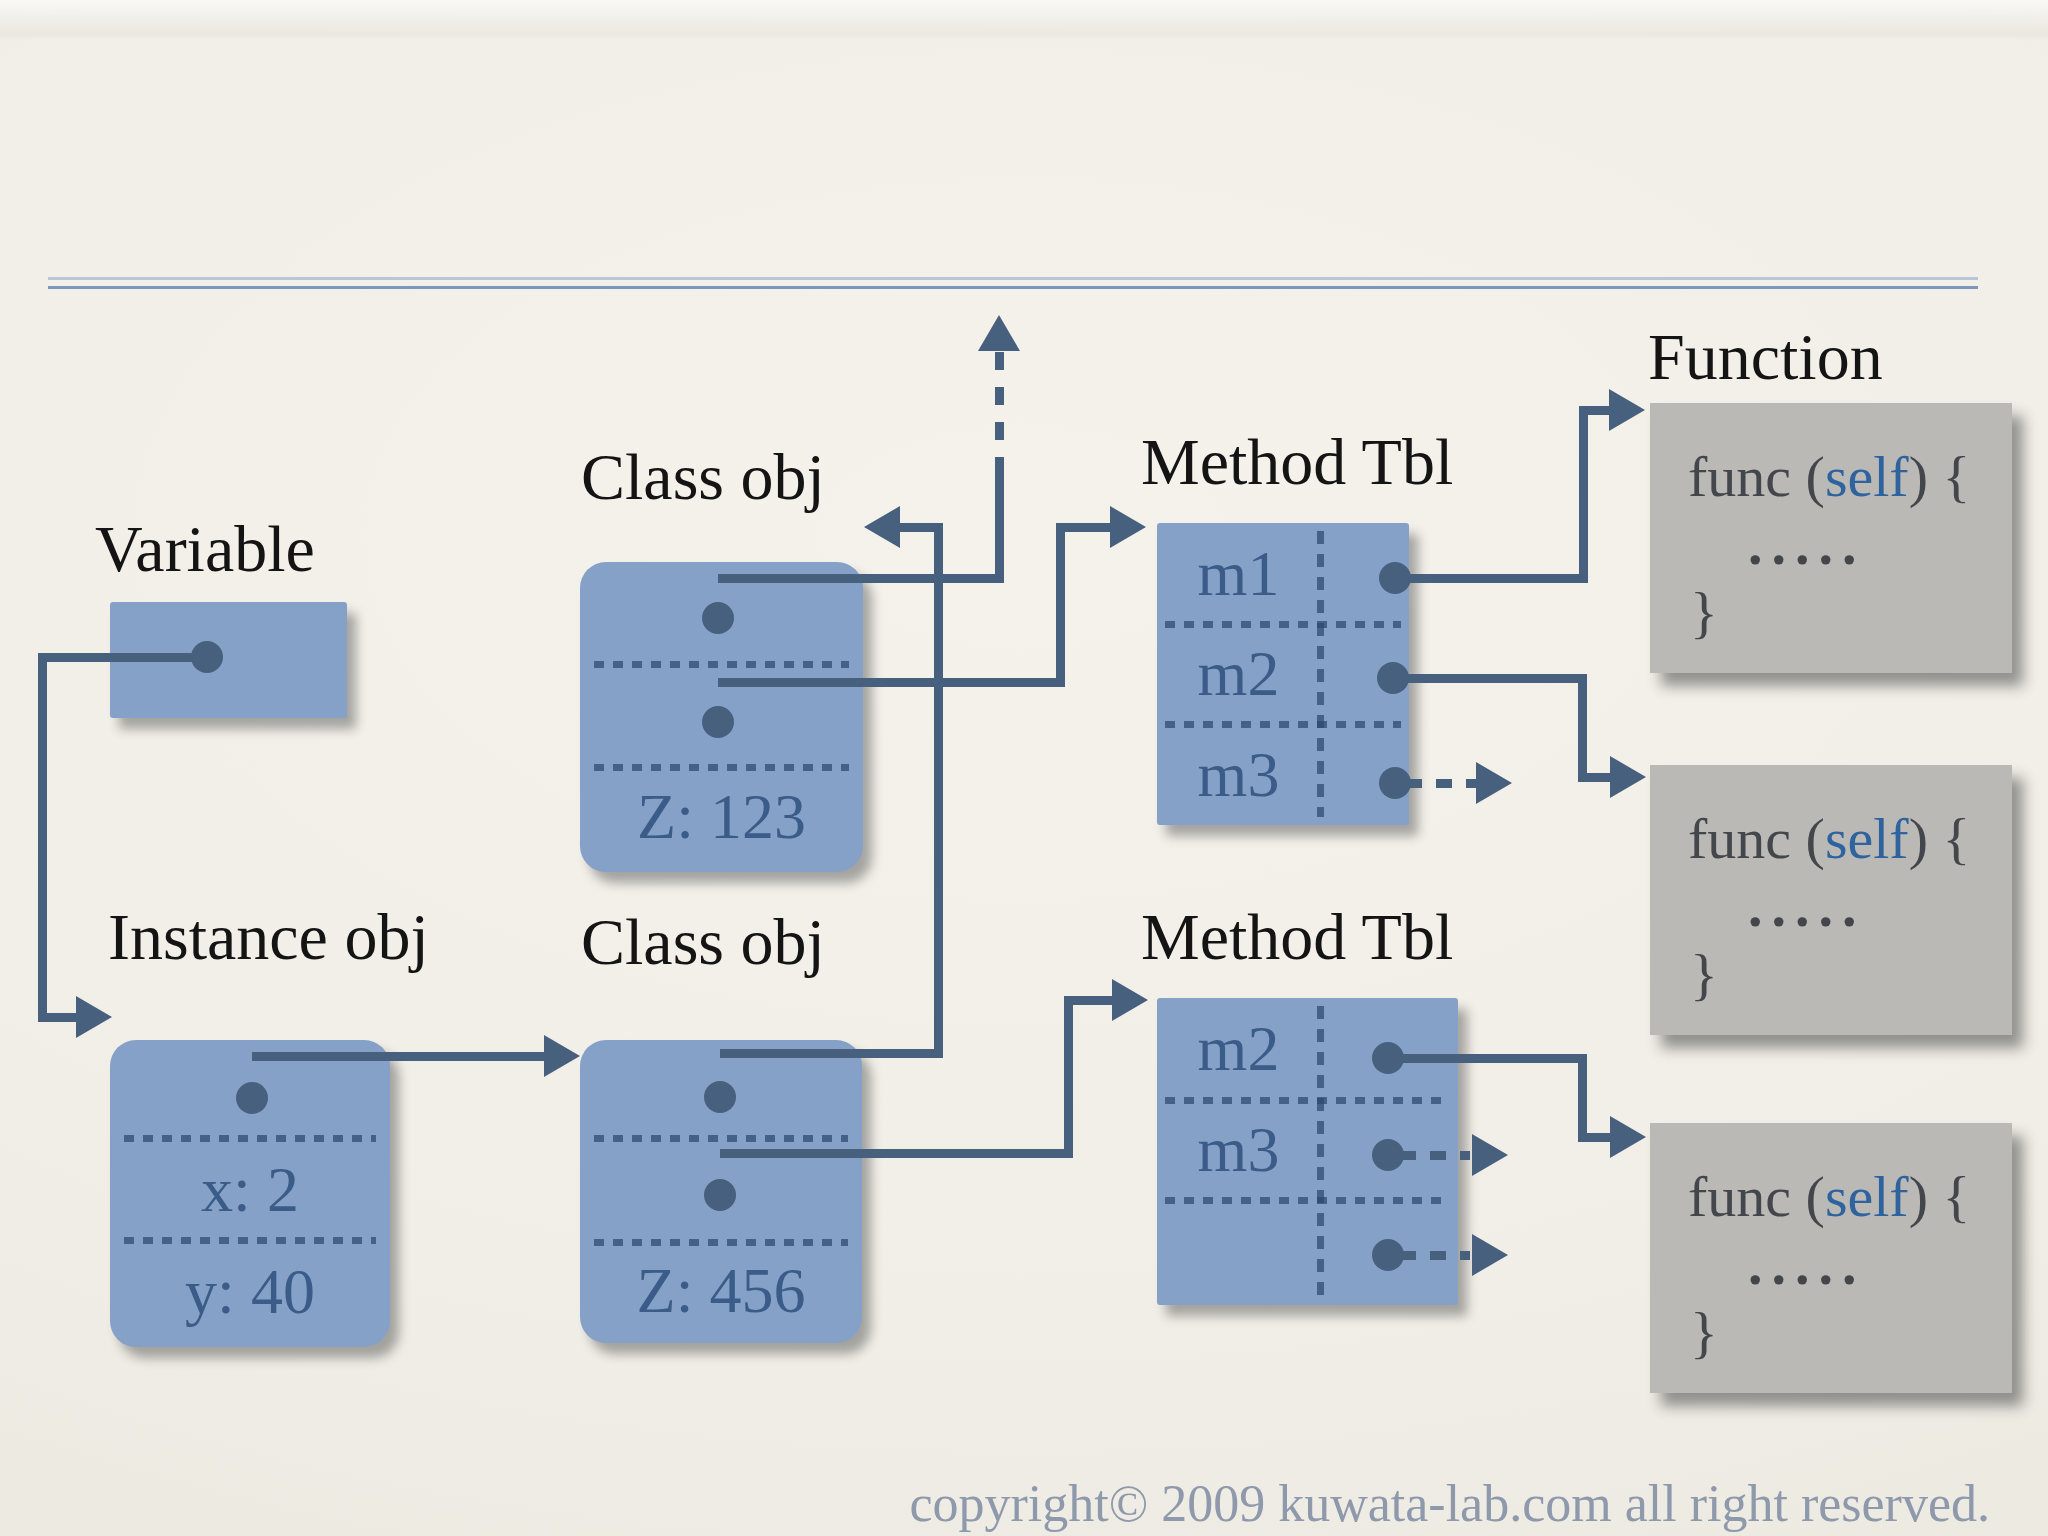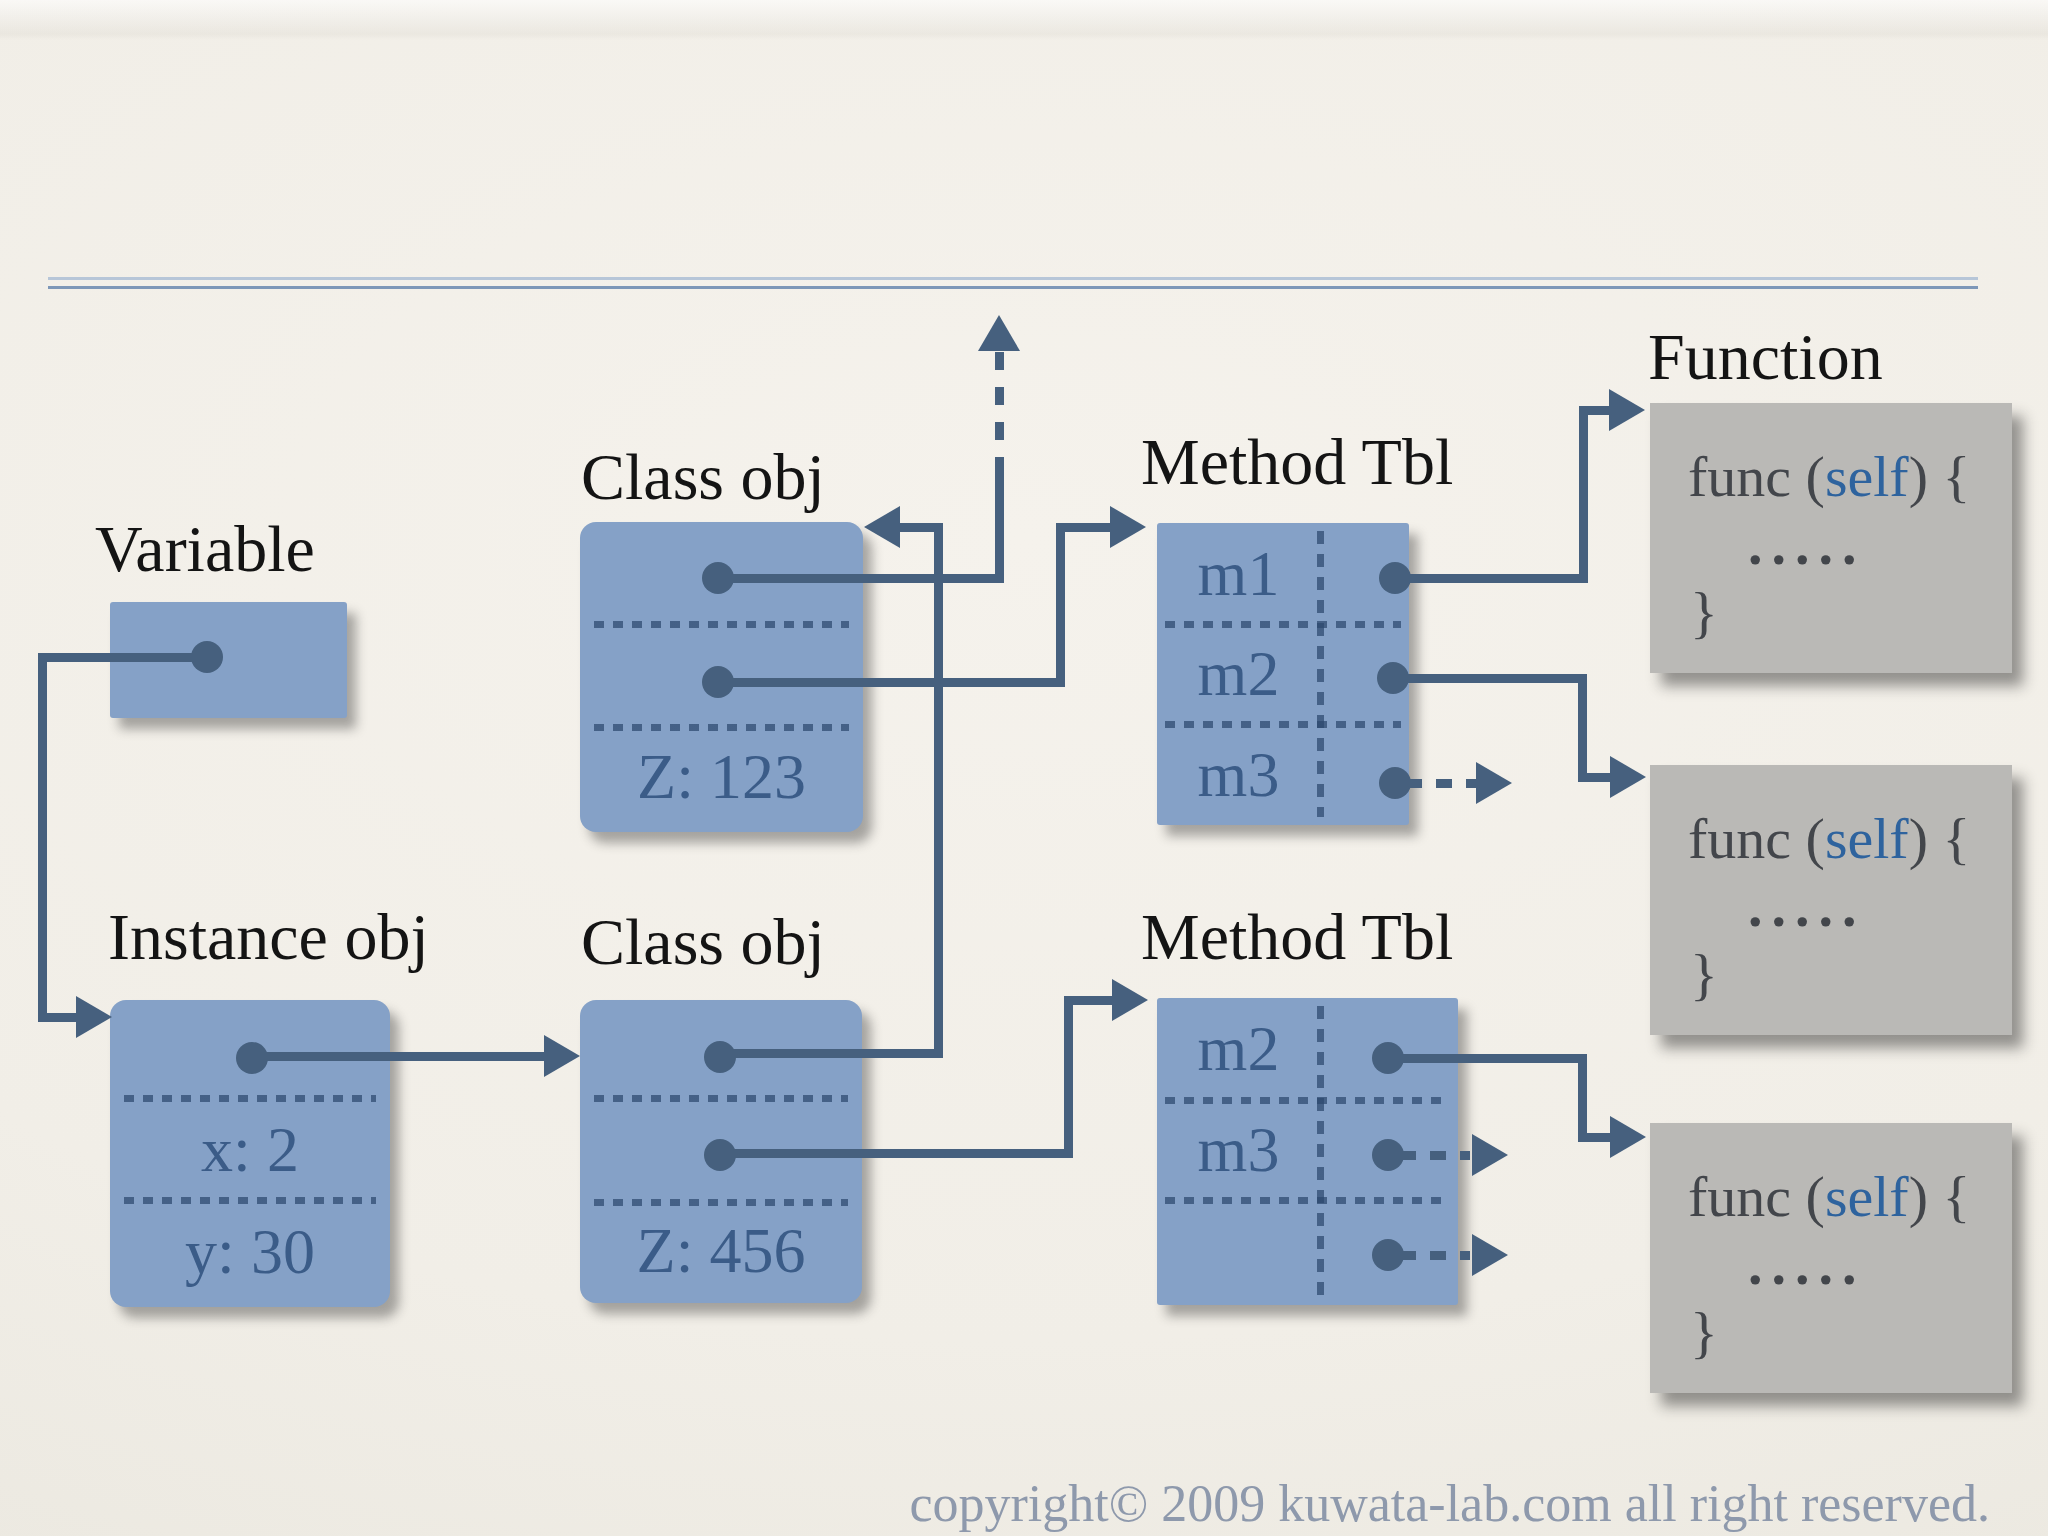--- a/index.html
+++ b/index.html
@@ -17,21 +17,21 @@
     position:absolute; left:48px; top:74px; font-size:128px; line-height:1;
     color:#2e4e78; letter-spacing:1px;
   }
   .rule{position:absolute; left:48px; width:1930px;}
   .rule.r1{top:277px; height:3px; background:#b7c6d8;}
   .rule.r2{top:286px; height:3px; background:#7d97b8;}
 
   .lbl{position:absolute; font-size:66px; line-height:1; color:#141414; text-align:left; white-space:nowrap;}
 
   .bluebox{position:absolute; background:#85a1c7; box-shadow:9px 11px 11px rgba(40,40,40,0.38);}
-  .rounded{border-radius:16px;}
+  .rounded{border-radius:26px;margin-top:40px;}
   .sq{border-radius:3px;}
 
   .dot{position:absolute; width:32px; height:32px; border-radius:50%; background:#46607e;}
 
   .divh{position:absolute; height:7px; left:0; right:0;
     background:repeating-linear-gradient(90deg, rgba(44,72,110,0.72) 0 10px, rgba(0,0,0,0) 10px 19px);}
   .divv{position:absolute; width:7px; top:0; bottom:0;
     background:repeating-linear-gradient(180deg, rgba(44,72,110,0.72) 0 13px, rgba(0,0,0,0) 13px 23px);}
   .cell{position:absolute; display:flex; align-items:center; justify-content:center;
     color:#3b5c88; font-size:64px;}
@@ -76,21 +76,21 @@
 
   <div class="bluebox sq" style="left:110px; top:602px; width:237px; height:116px;">
     <span class="dot" style="left:81px; top:39px;"></span>
   </div>
 
   <div class="bluebox rounded" style="left:110px; top:1000px; width:280px; height:307px;">
     <span class="dot" style="left:126px; top:42px;"></span>
     <div class="divh" style="top:95px; left:14px; right:14px;"></div>
     <div class="divh" style="top:197px; left:14px; right:14px;"></div>
     <div class="cell" style="left:0; top:100px; width:100%; height:100px;">x: 2</div>
-    <div class="cell" style="left:0; top:200px; width:100%; height:104px;">y: 30</div>
+    <div class="cell" style="left:0; top:200px; width:100%; height:104px;">y: 40</div>
   </div>
 
   <div class="bluebox rounded" style="left:580px; top:522px; width:283px; height:310px;">
     <span class="dot" style="left:122px; top:40px;"></span>
     <span class="dot" style="left:122px; top:144px;"></span>
     <div class="divh" style="top:99px; left:14px; right:14px;"></div>
     <div class="divh" style="top:202px; left:14px; right:14px;"></div>
     <div class="cell" style="left:0; top:205px; width:100%; height:100px;">Z: 123</div>
   </div>
 

